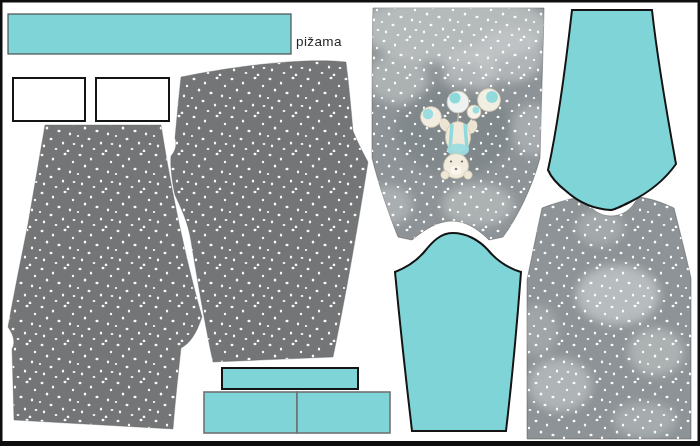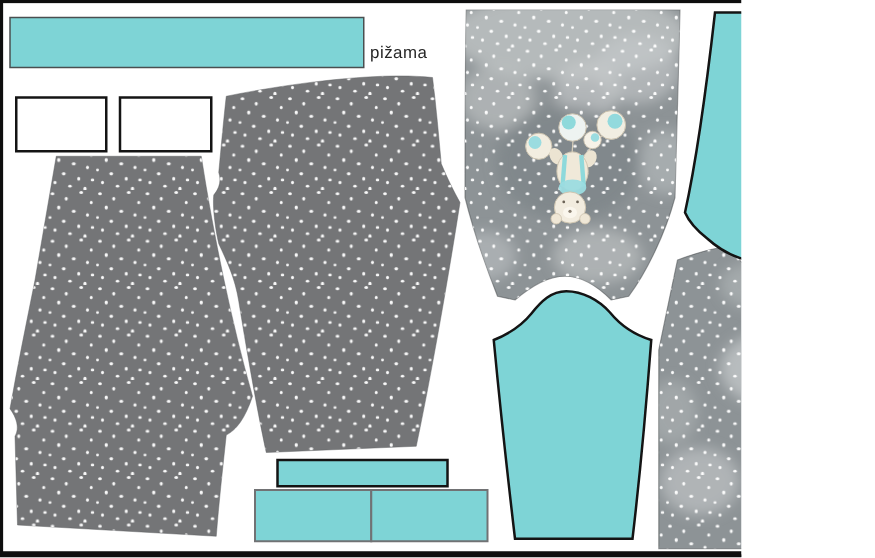--- a/index.html
+++ b/index.html
@@ -1,18 +1,18 @@
 <!DOCTYPE html>
 <html style="--background: #ffffff; --frame-border: #0e0e0e; --turquoise: #7ed4d6; --fabric-gray: #747577; --bodice-gray: #8d9396; --cloud-light: #c6cacb; --dot-white: #ffffff; --outline-dark: #141414; --cuff-border-gray: #717274;"><head>
 <meta charset="utf-8">
 <style>
   html,body{margin:0;padding:0;background:#ffffff;}
   .sheet{
     position:relative;
-    width:593px;height:446px;
+    width:700px;height:446px;
     background:var(--background,#fff);
     overflow:hidden;
     font-family:"Liberation Sans",sans-serif;
     text-align:right;
   }
   .sheet svg{position:absolute;inset:0;display:block;}
 
   
   .f-turq   {fill:var(--turquoise,#7ed4d6);stroke:var(--outline-dark,#141414);stroke-width:2;}
   .f-turq-bar{fill:var(--turquoise,#7ed4d6);stroke:#4a4f50;stroke-width:1.2;}

